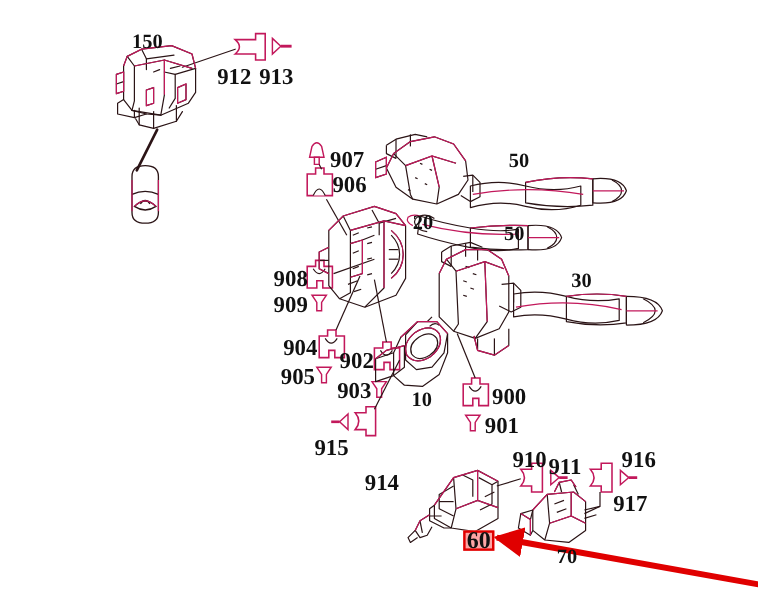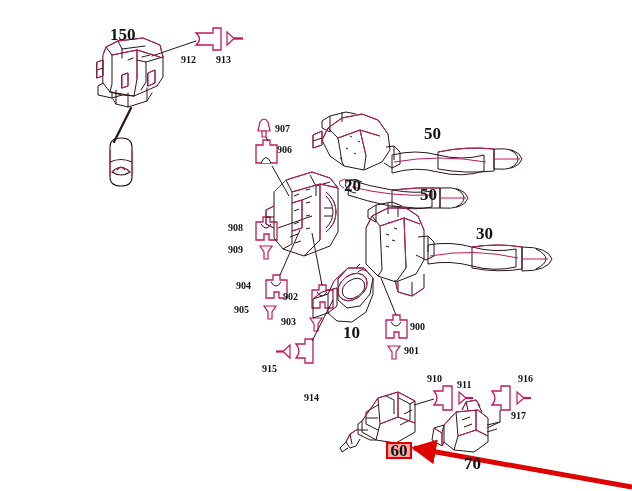--- a/index.html
+++ b/index.html
@@ -6,25 +6,25 @@
   #root{
     position:relative;width:632px;height:491px;background:#ffffff;
     font-family:"Liberation Sans", sans-serif;overflow:hidden;
   }
   .lbl{
     position:absolute;color:#111111;font-weight:700;
     font-family:"Liberation Serif", serif;
     white-space:nowrap;line-height:1;
   }
   .lbl.major{font-size:17px;}
-  .lbl.minor{font-size:10px;}
+  .lbl.minor{font-size:19px;}
   .hl-box{
     position:absolute;border:2px solid #e00000;background:#fca5a5;
     display:flex;align-items:center;justify-content:center;
-    color:#111;font-family:"Liberation Serif", serif;font-weight:700;font-size:17px;
+    color:#111;font-family:"Liberation Serif", serif;font-weight:700;font-size:20px;
     line-height:1;box-sizing:border-box;
   }
   svg{position:absolute;left:0;top:0;width:632px;height:491px;}
 </style>
 </head>
 <body>
 
 <div id="root">
 
   <svg viewBox="0 0 632 491">

